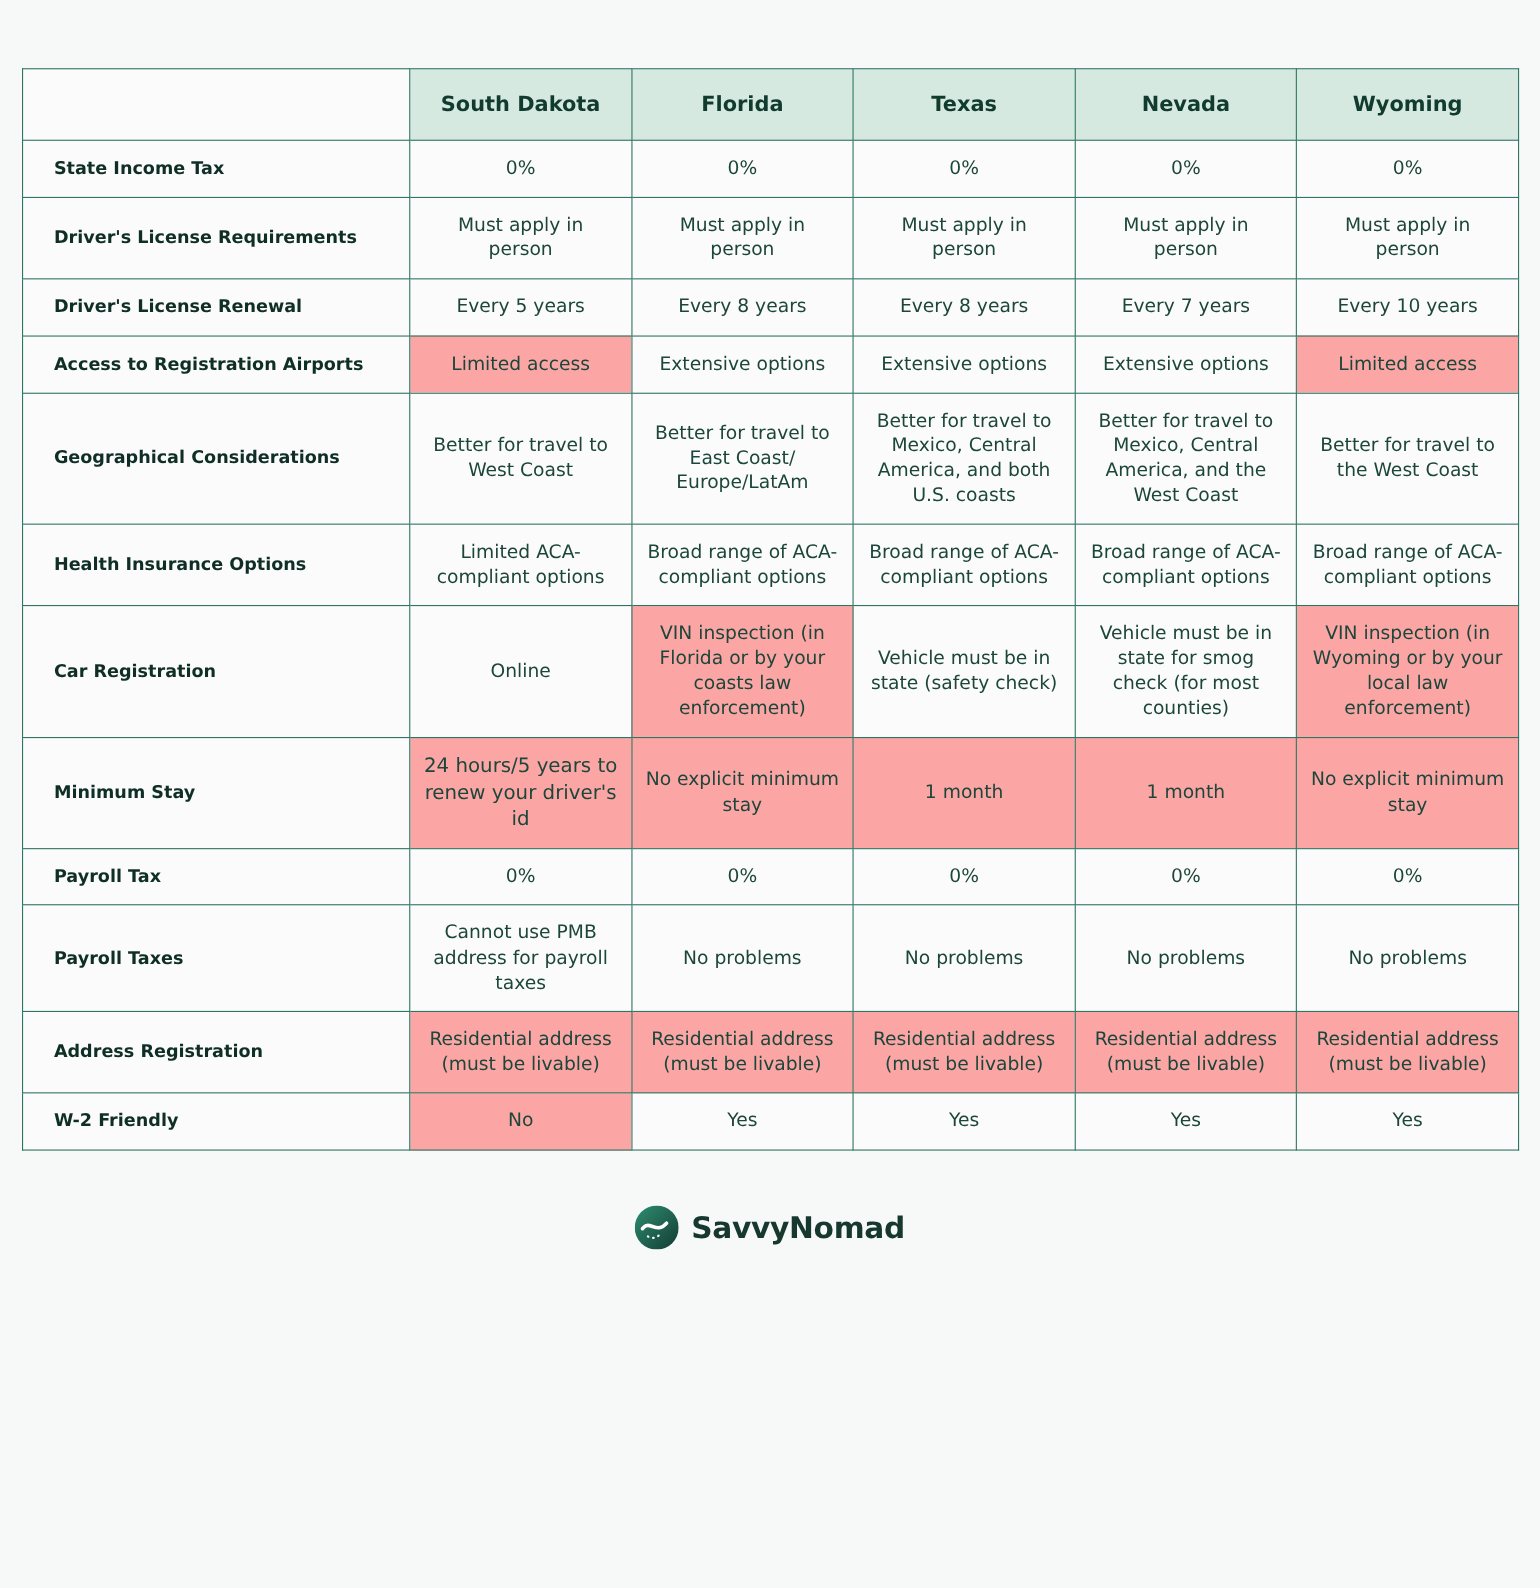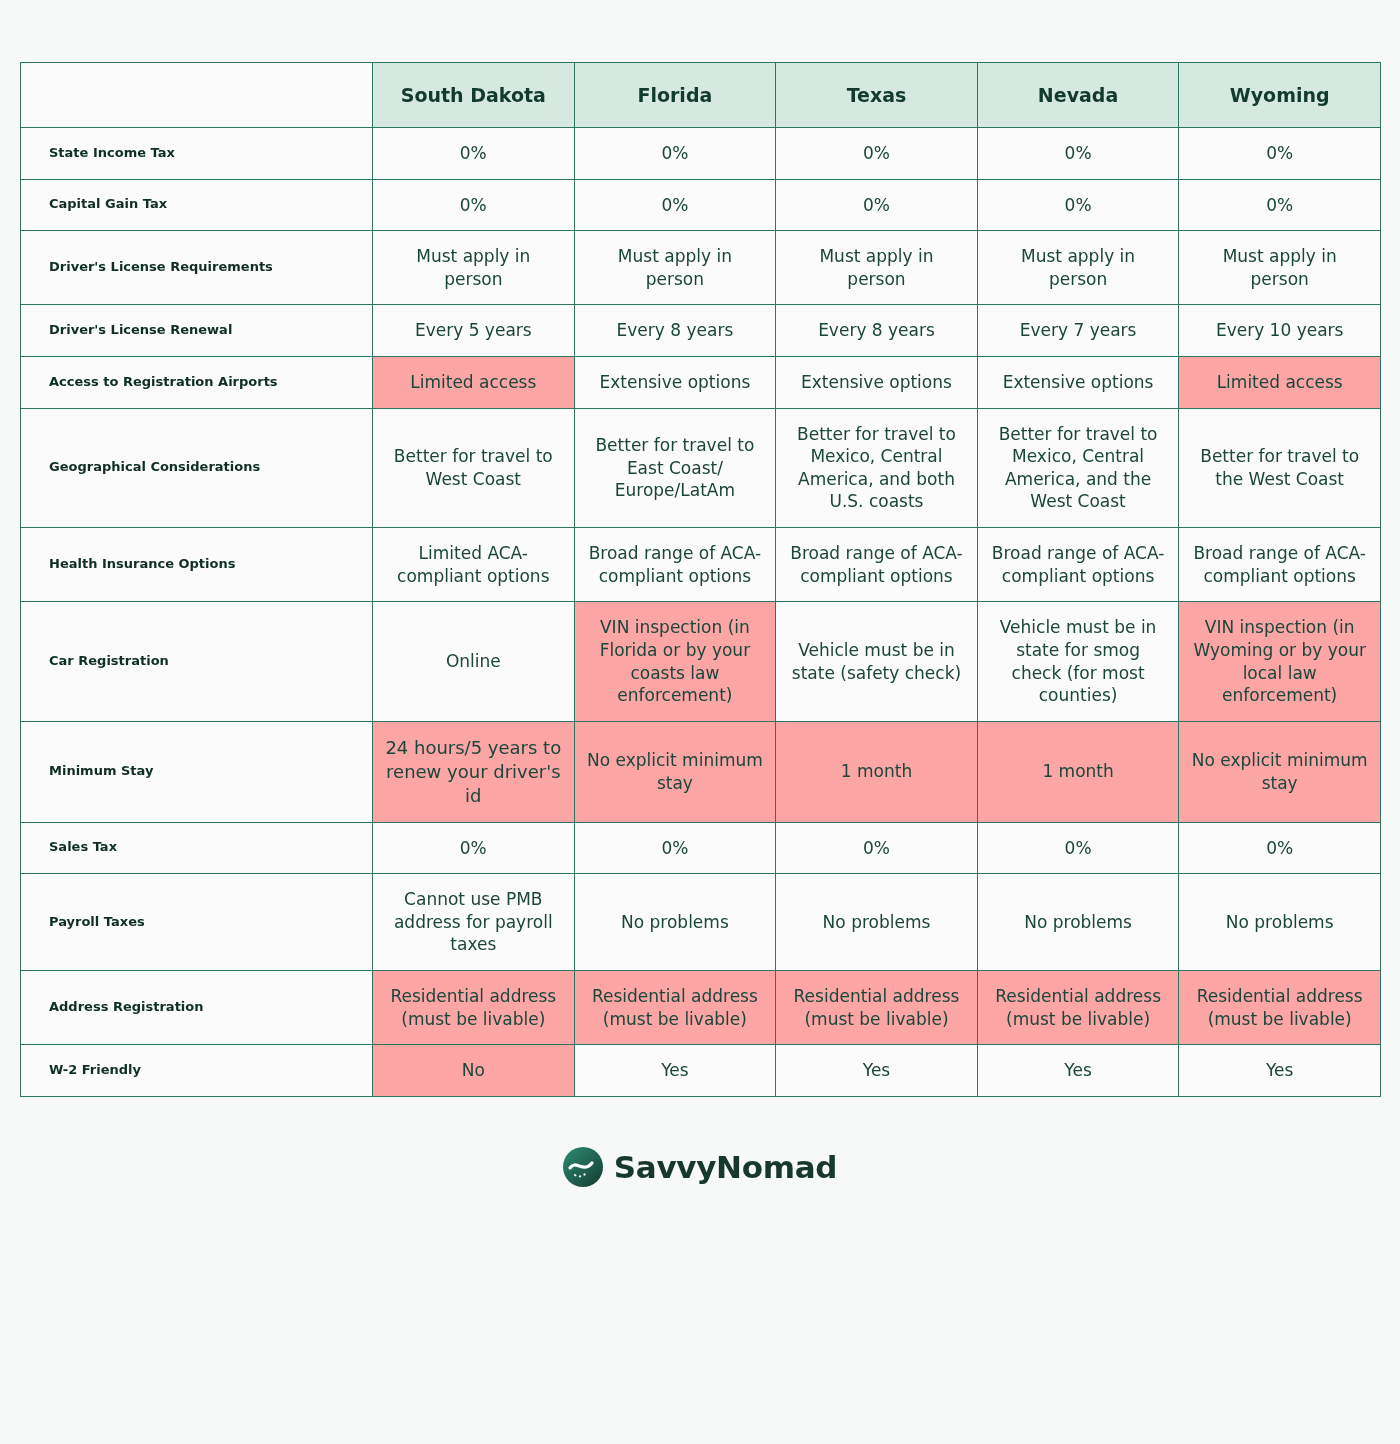--- a/index.html
+++ b/index.html
@@ -40,21 +40,21 @@
     background: #d6e9e0;
     font-size: 19px;
     font-weight: 700;
     color: #123b2f;
     padding: 21px 8px;
     text-align: center;
   }
   th.row-label {
     text-align: left;
     padding: 15px 14px 15px 28px;
-    font-size: 13px;
+    font-size: 16px;
     font-weight: 700;
     color: #0f2f26;
     background: #fafbfa;
     line-height: 1.3;
   }
   td.cell {
     text-align: center;
     font-size: 17px;
     padding: 14px 12px;
     line-height: 1.33;
@@ -74,21 +74,21 @@
     gap: 11px;
     margin-top: 50px;
   }
   .logo {
     width: 40px;
     height: 40px;
     display: inline-block;
     line-height: 0;
   }
   .brand {
-    font-size: 31px;
+    font-size: 27px;
     font-weight: 700;
     color: #17382e;
     letter-spacing: -0.3px;
   }
 </style>
 </head>
 <body>
 
 <div class="page">
 
@@ -114,28 +114,20 @@
     <tbody id="table-body">
         <tr>
           <th class="row-label">State Income Tax</th>
           <td class="cell">0%</td>
           <td class="cell">0%</td>
           <td class="cell">0%</td>
           <td class="cell">0%</td>
           <td class="cell">0%</td>
         </tr>
         <tr>
-          <th class="row-label">Capital Gain Tax</th>
-          <td class="cell">0%</td>
-          <td class="cell">0%</td>
-          <td class="cell">0%</td>
-          <td class="cell">0%</td>
-          <td class="cell">0%</td>
-        </tr>
-        <tr>
           <th class="row-label">Driver's License Requirements</th>
           <td class="cell">Must apply in person</td>
           <td class="cell">Must apply in person</td>
           <td class="cell">Must apply in person</td>
           <td class="cell">Must apply in person</td>
           <td class="cell">Must apply in person</td>
         </tr>
         <tr>
           <th class="row-label">Driver's License Renewal</th>
           <td class="cell">Every 5 years</td>
@@ -178,21 +170,21 @@
         </tr>
         <tr>
           <th class="row-label">Minimum Stay</th>
           <td class="cell hl small">24 hours/5 years to renew your driver's id</td>
           <td class="cell hl">No explicit minimum stay</td>
           <td class="cell hl">1 month</td>
           <td class="cell hl">1 month</td>
           <td class="cell hl">No explicit minimum stay</td>
         </tr>
         <tr>
-          <th class="row-label">Sales Tax</th>
+          <th class="row-label">Payroll Tax</th>
           <td class="cell">0%</td>
           <td class="cell">0%</td>
           <td class="cell">0%</td>
           <td class="cell">0%</td>
           <td class="cell">0%</td>
         </tr>
         <tr>
           <th class="row-label">Payroll Taxes</th>
           <td class="cell">Cannot use PMB address for payroll taxes</td>
           <td class="cell">No problems</td>

